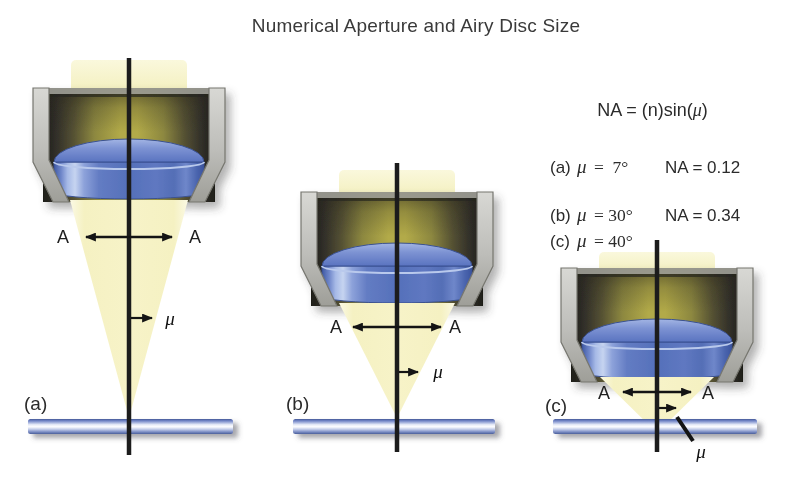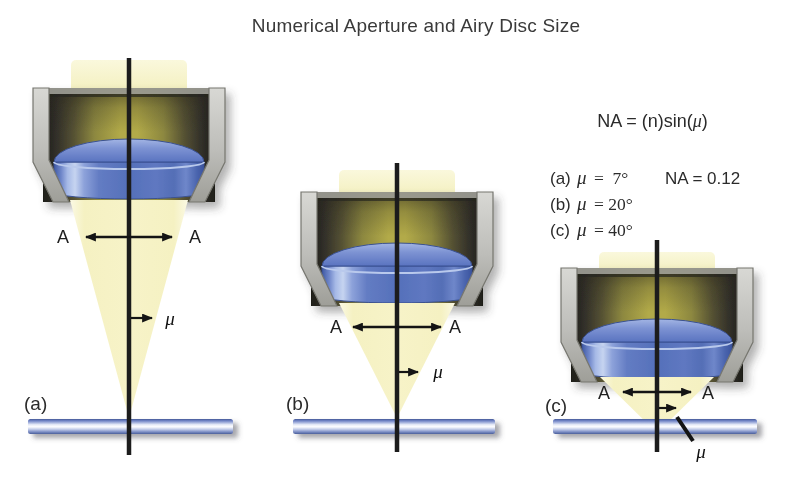--- a/index.html
+++ b/index.html
@@ -1,21 +1,21 @@
 <!DOCTYPE html>
 <html><head>
 <meta charset="utf-8">
 <style>
   html,body{margin:0;padding:0;background:#ffffff;}
   #stage{position:relative;width:800px;height:485px;background:#ffffff;overflow:hidden;
          font-family:"Liberation Sans",sans-serif;}
   #diagram-svg{position:absolute;left:0;top:0;}
   .title{position:absolute;top:15px;left:0;width:800px;text-align:center;
          font-size:19px;color:#3a3a3a;letter-spacing:.2px;padding-left:16px;}
-  .formula{position:absolute;left:550px;top:111px;color:#2b2b2b;}
+  .formula{position:absolute;left:550px;top:100px;color:#2b2b2b;}
   .fheading{width:205px;text-align:center;font-size:18px;margin-bottom:11px;white-space:pre;}
   .frow{display:flex;align-items:baseline;font-size:17px;line-height:25px;}
   .fp{width:27px;}
   .fmu{font-family:"Liberation Serif",serif;font-style:italic;font-size:19px;width:17px;}
   .fang{font-family:"Liberation Serif",serif;font-size:17.5px;white-space:pre;width:54px;}
   .fna{margin-left:17px;margin-top:23px;}
   .mu-inline{font-family:"Liberation Serif",serif;font-style:italic;}
   
   .svgA{font-family:"Liberation Sans",sans-serif;font-size:18px;font-weight:500;fill:#1f1f1f;}
   .svgMu{font-family:"Liberation Serif",serif;font-style:italic;font-size:19px;fill:#111;}
@@ -32,21 +32,22 @@
     <div class="fheading"><span>NA = (n)sin(</span><span class="mu-inline">μ</span><span>)</span></div>
     <div class="frow">
       <span class="fp">(a)</span>
       <span class="fmu">μ</span>
       <span class="fang">=  7°</span>
       <span class="fna">NA = 0.12</span>
     </div>
     <div class="frow">
       <span class="fp">(b)</span>
       <span class="fmu">μ</span>
-      <span class="fang">= 20°</span>
+      <span class="fang">= 30°</span>
+      <span class="fna">NA = 0.34</span>
     </div>
     <div class="frow">
       <span class="fp">(c)</span>
       <span class="fmu">μ</span>
       <span class="fang">= 40°</span>
     </div>
   </div>
 
   <svg id="diagram-svg" width="800" height="485" viewBox="0 0 800 485">
     <defs>

